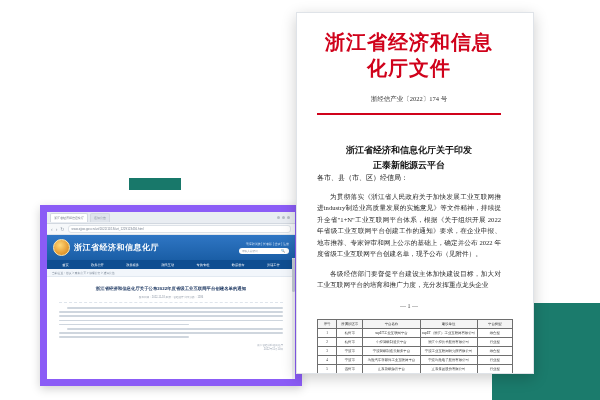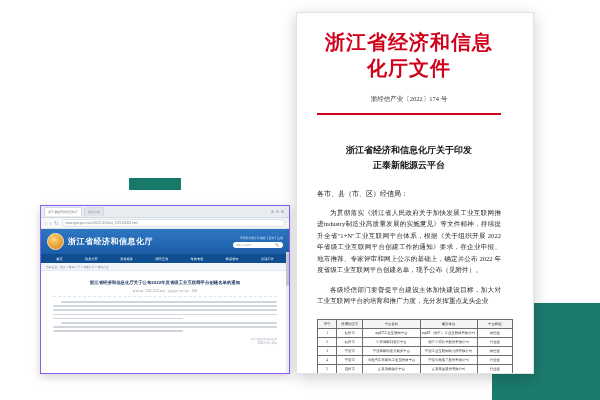--- a/index.html
+++ b/index.html
@@ -42,21 +42,21 @@
   }
 
   
   #browser-window {
     position: absolute;
     left: 40px;
     top: 205px;
     width: 248px;
     height: 167px;
     background: #ffffff;
-    border: 1px solid #8b5cf6;
+    border: 7px solid #8b5cf6;
     box-shadow: 0 3px 9px rgba(0,0,0,0.18);
     overflow: hidden;
   }
   .bw-chrome {
     height: 11px;
     background: #e9edf2;
     border-bottom: 1px solid #d2d8e0;
     display: flex;
     align-items: center;
     padding: 0 3px;
@@ -292,21 +292,20 @@
     font-size: 9px;
     font-weight: bold;
     color: #111111;
     line-height: 15px;
     margin-top: 28px;
     font-family: "Liberation Serif", serif;
   }
   .od-salut {
     font-size: 7px;
     color: #222222;
-    margin-top: 16px;
     font-family: "Liberation Serif", serif;
   }
   .od-body-p {
     font-size: 6.6px;
     color: #2a2a2a;
     line-height: 11.5px;
     text-indent: 13px;
     margin-top: 8px;
     text-align: justify;
     font-family: "Liberation Serif", serif;

